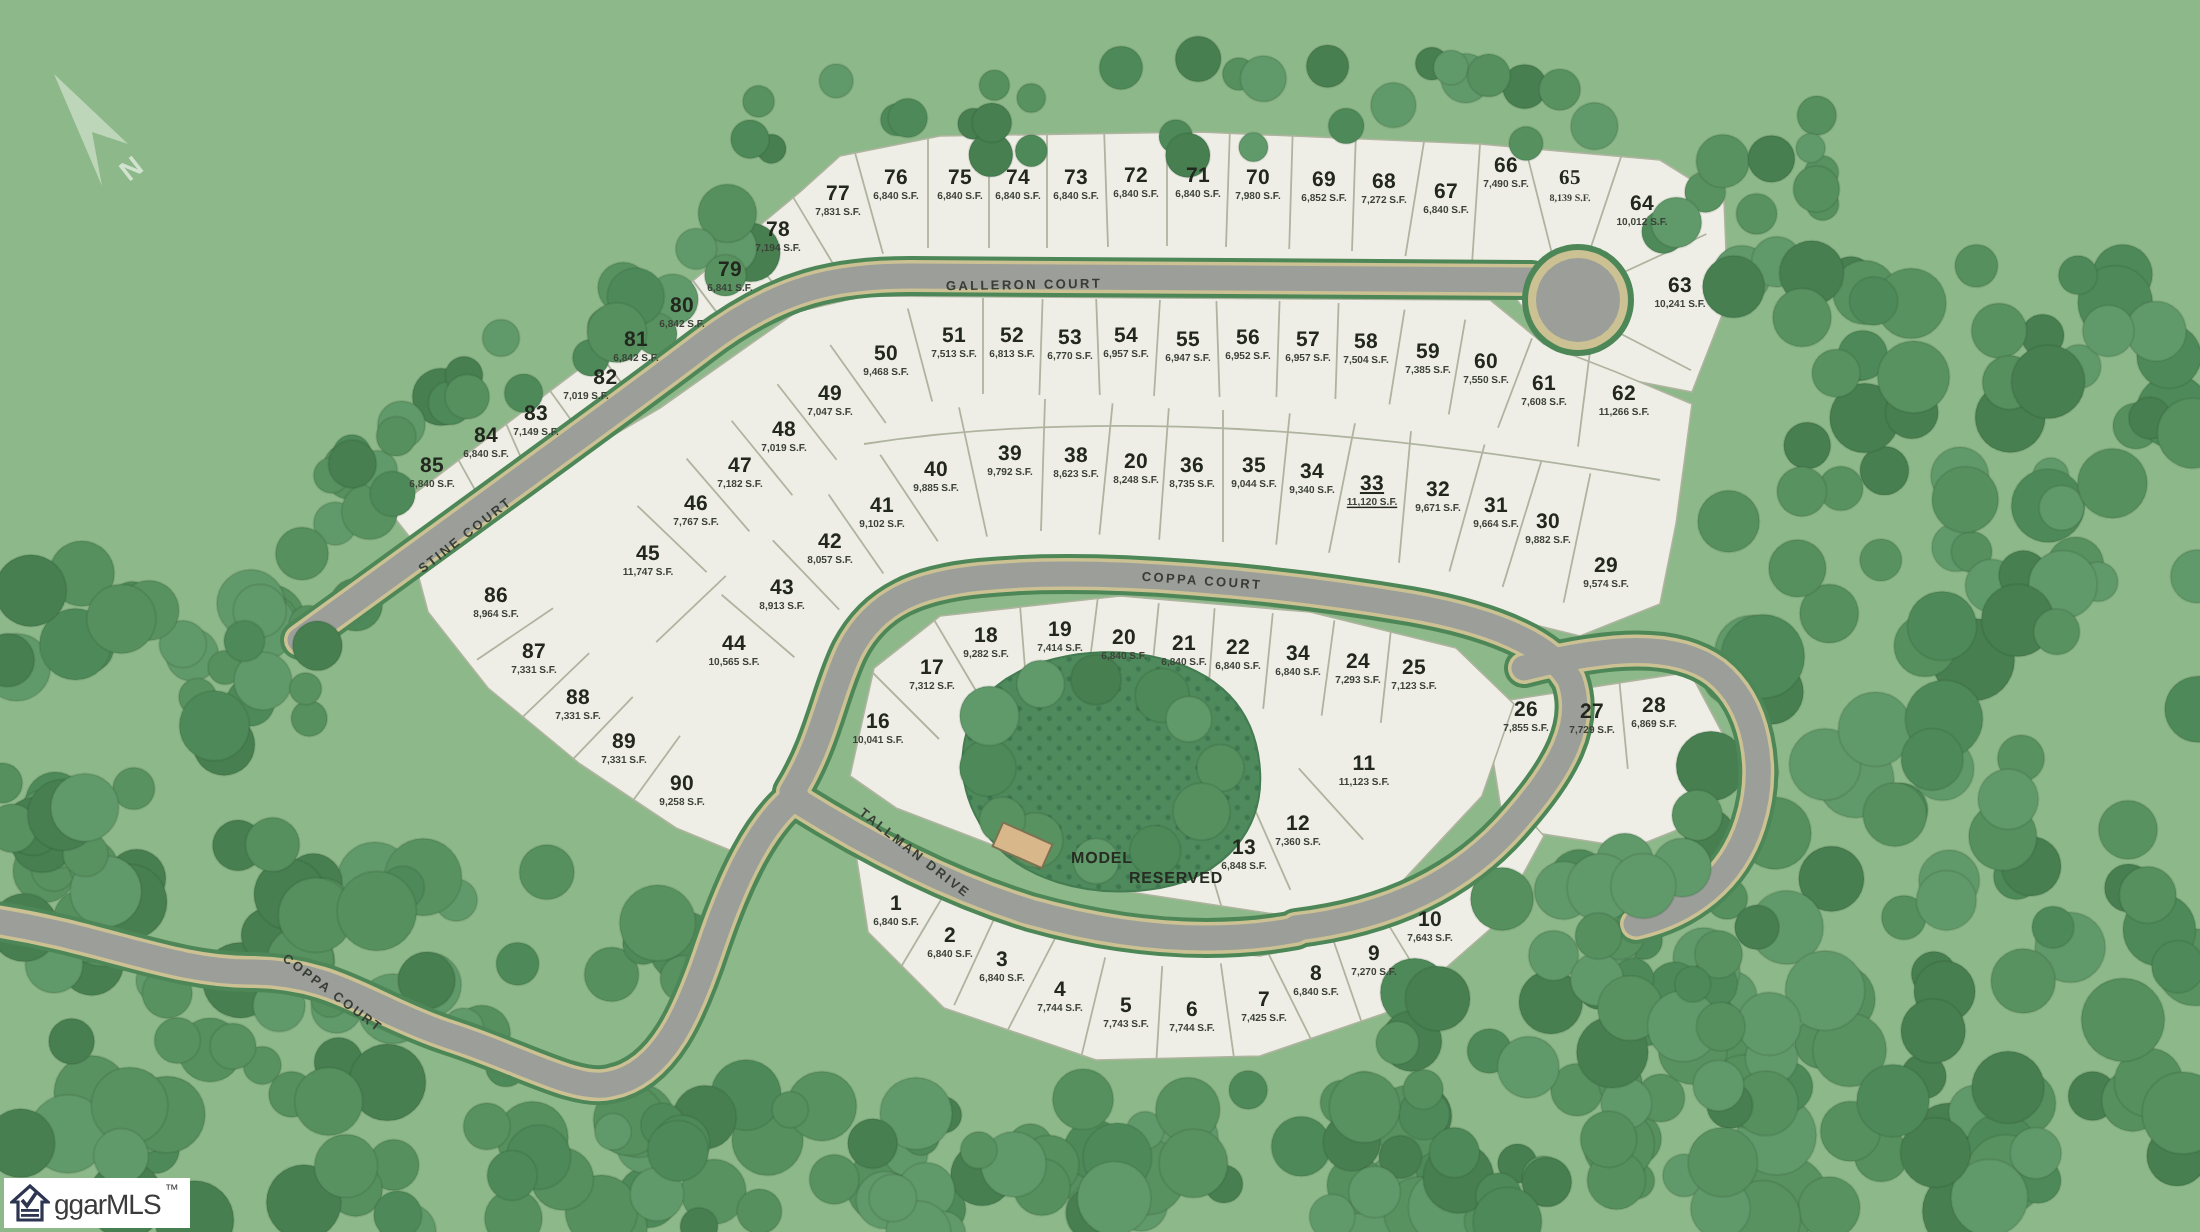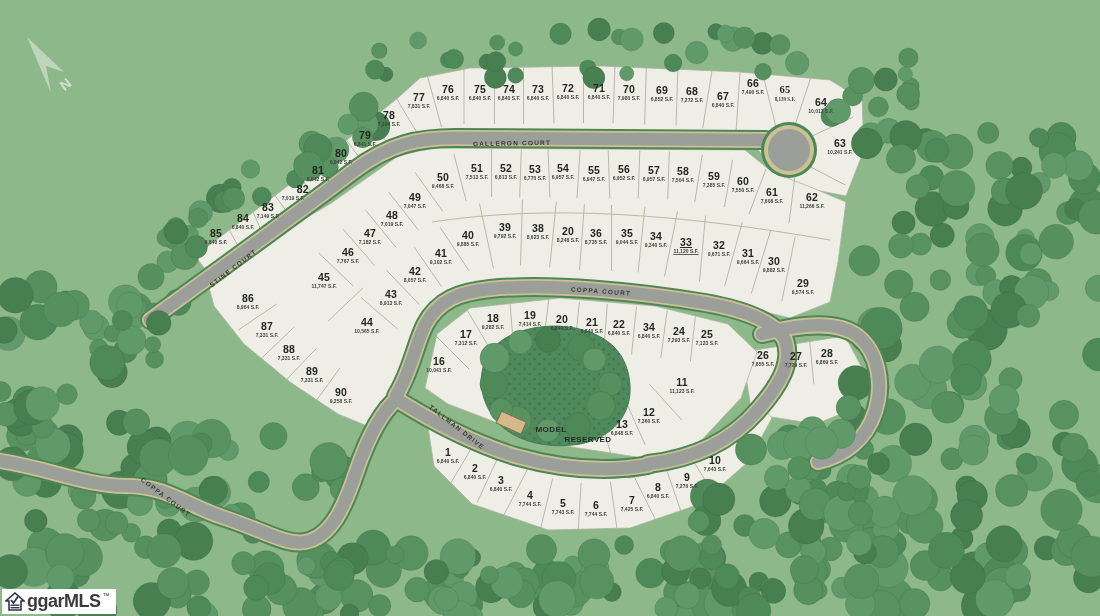--- a/index.html
+++ b/index.html
@@ -11,21 +11,21 @@
        line-height:1;white-space:nowrap;}
   .lot .num{font-size:10.5px;font-weight:bold;letter-spacing:.2px;}
   .lot .sf{font-size:7px;transform:scale(.72);transform-origin:50% 0;color:#3c4238;
            margin-top:1px;font-weight:600;}
   .special{position:absolute;transform:translate(-50%,-50%);font-size:8px;font-weight:bold;
            color:#272c23;letter-spacing:.4px;white-space:nowrap;}
   .street{position:absolute;font-size:6.5px;font-weight:bold;color:#383e35;letter-spacing:1.2px;
           white-space:nowrap;transform:translate(-50%,-50%) rotate(var(--rot,0deg));}
   #logo{position:absolute;left:2px;bottom:2px;background:#ffffff;height:25px;display:flex;
         align-items:center;padding:0 6px 0 3px;gap:2px;}
-  #logo .txt{font-weight:bold;font-size:18px;color:#3b3b3b;letter-spacing:-0.5px;}
+  #logo .txt{font-weight:normal;font-size:14px;color:#3b3b3b;letter-spacing:-0.5px;}
   #logo .tm{font-size:7px;color:#3b3b3b;align-self:flex-start;margin-top:3px;}
 </style>
 </head>
 <body>
 
 <div id="stage">
 
   <svg id="mapsvg" width="1100" height="616" viewBox="0 0 1100 616">
     <defs>
       <path id="p1" d="M195,256 L330,154 L400,96 L420,78 L470,68 L600,66 L740,72 L830,80 L862,100 L864,150 L846,196 L815,190 L780,176 L760,152 L745,132 L600,130 L432,132 L400,144 L330,196 L248,258 L206,270 Z"></path>

